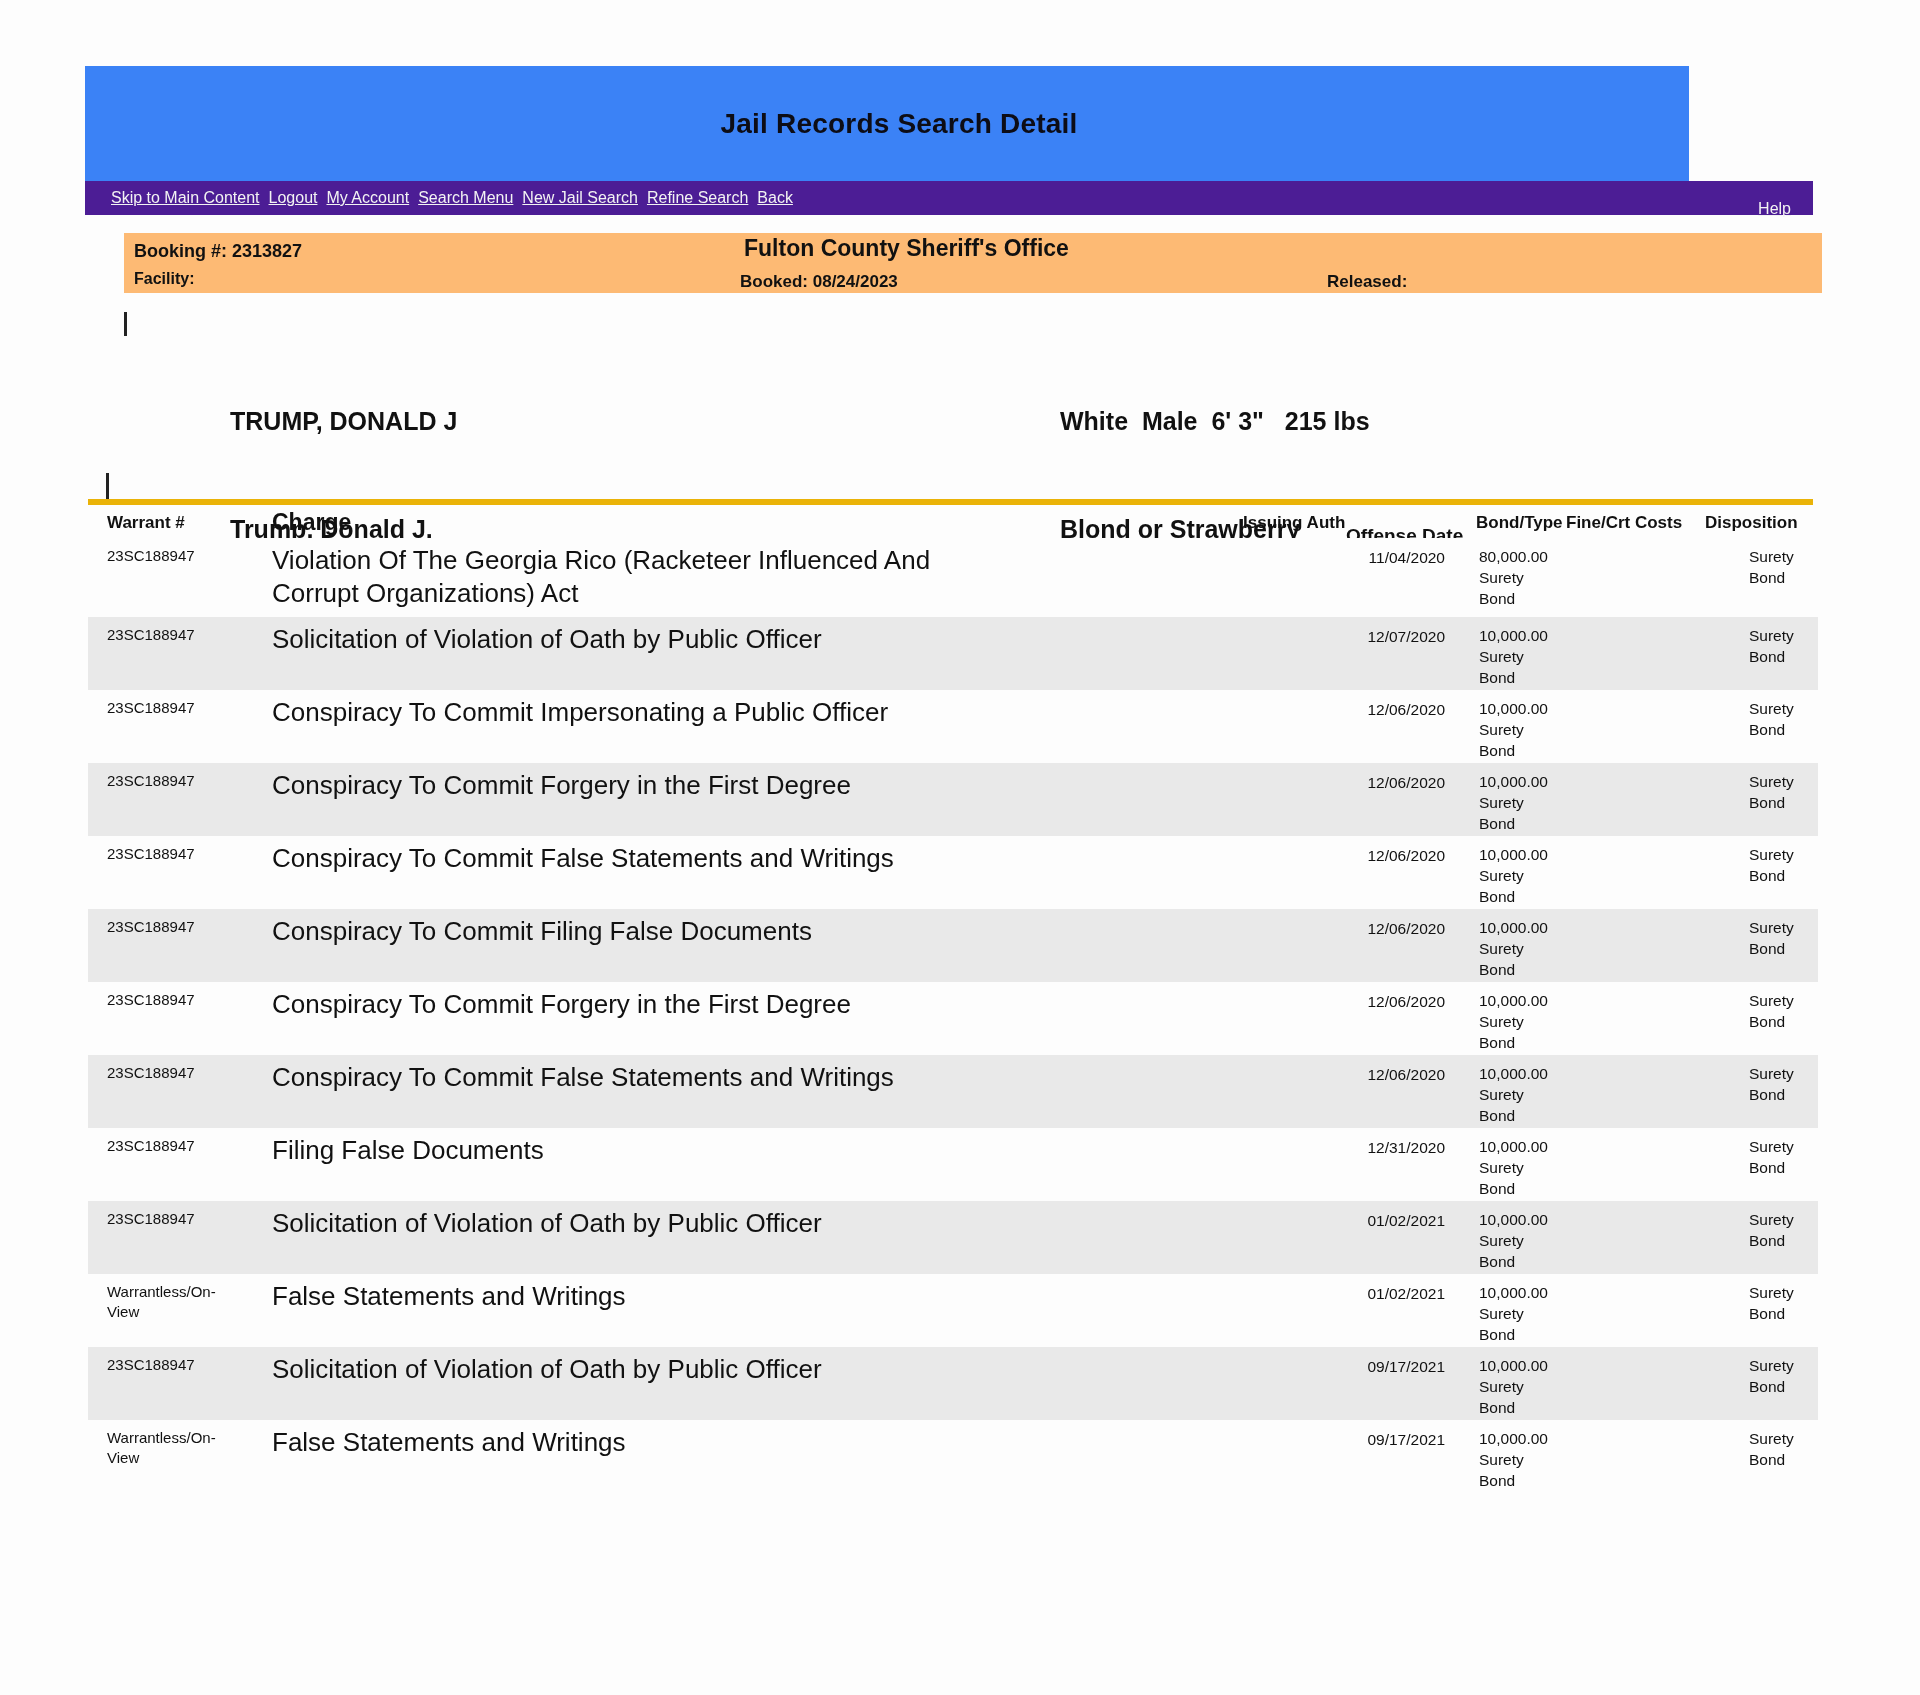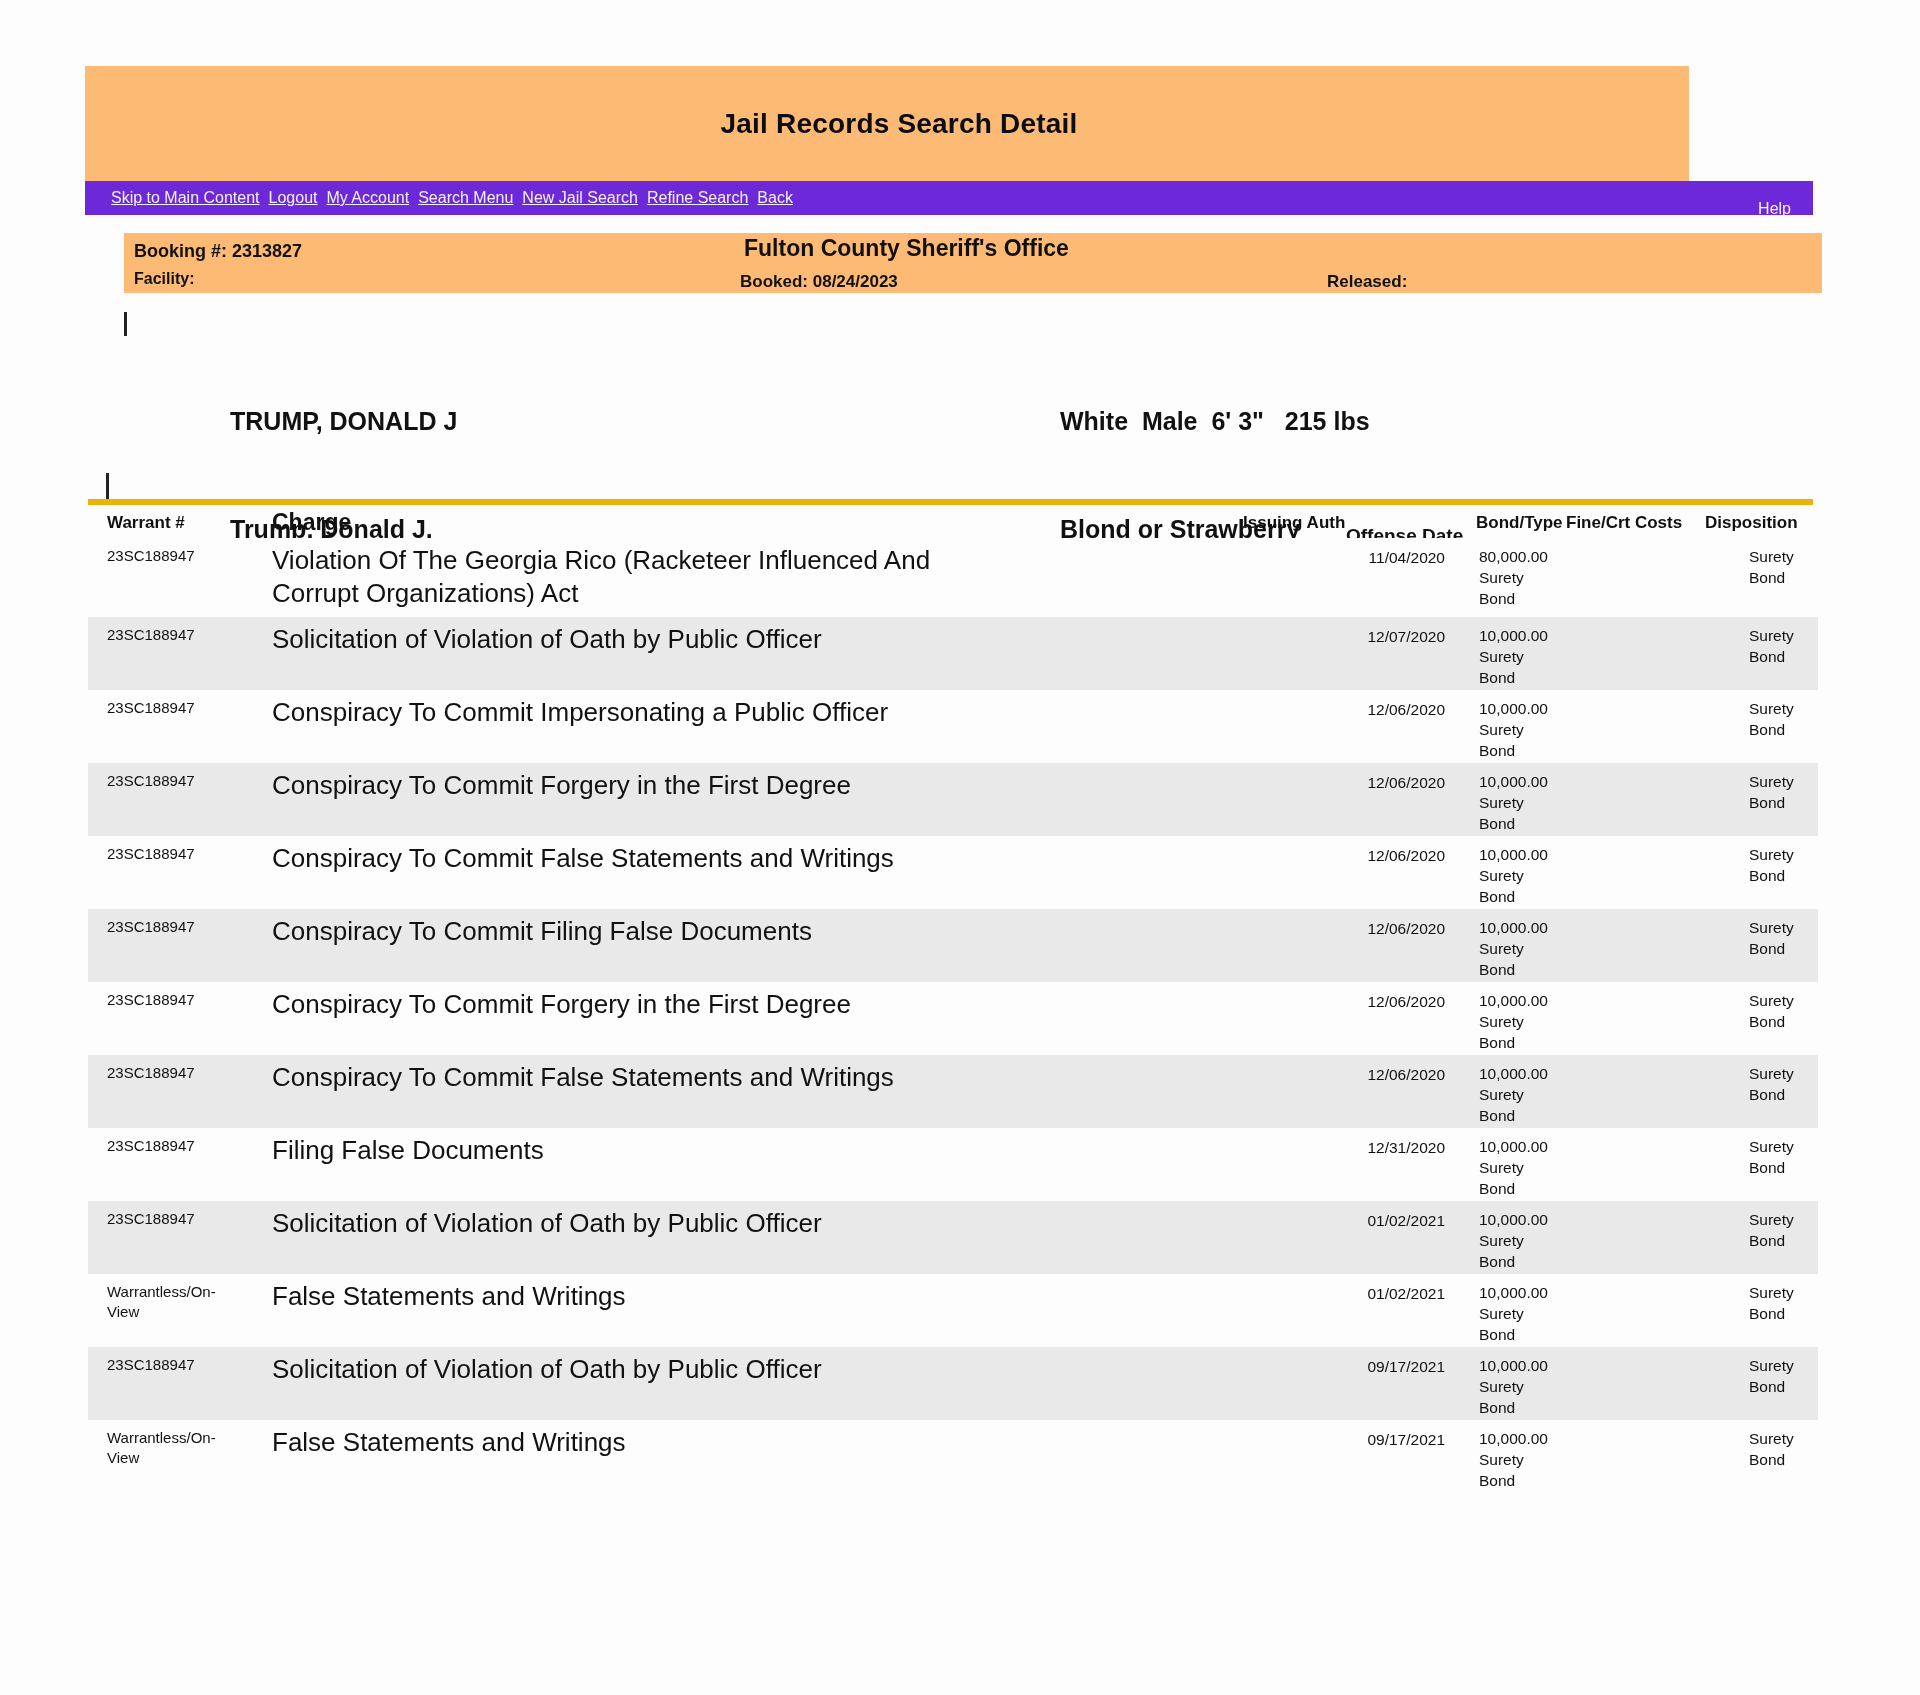--- a/index.html
+++ b/index.html
@@ -1,23 +1,23 @@
 <!DOCTYPE html>
 <html><head>
 <meta charset="utf-8">
 <style>
   html,body{margin:0;padding:0;background:#ffffff;}
   .page{position:relative;width:1920px;height:1695px;background:#fdfdfd;overflow:hidden;
         font-family:"Liberation Sans", sans-serif;color:#111;}
   
-  .titlebar{position:absolute;left:85px;top:66px;width:1604px;height:115px;background:#fdba74;
+  .titlebar{position:absolute;left:85px;top:66px;width:1604px;height:115px;background:#3b82f6;
             display:flex;align-items:center;justify-content:center;}
   .titlebar .title{font-size:28px;font-weight:bold;color:#0d0d16;letter-spacing:.2px;margin-left:24px;}
   
-  .navbar{position:absolute;left:85px;top:181px;width:1728px;height:34px;background:#6d28d9;
+  .navbar{position:absolute;left:85px;top:181px;width:1728px;height:34px;background:#4c1d95;
           display:flex;align-items:center;}
   .navlinks{display:flex;gap:9px;padding-left:26px;}
   .navbar a{color:#f3f3f3;text-decoration:underline;font-size:16px;white-space:nowrap;cursor:pointer;}
   .help{position:absolute;right:22px;top:19px;}
   
   .bookstrip{position:absolute;left:124px;top:233px;width:1698px;height:60px;background:#fdba74;}
   .bk-num{position:absolute;left:10px;top:8px;font-size:18px;font-weight:bold;}
   .bk-fac{position:absolute;left:10px;top:37px;font-size:16px;font-weight:bold;}
   .bk-office{position:absolute;left:620px;top:2px;font-size:23px;font-weight:bold;}
   .bk-booked{position:absolute;left:616px;top:39px;font-size:17px;font-weight:bold;}

